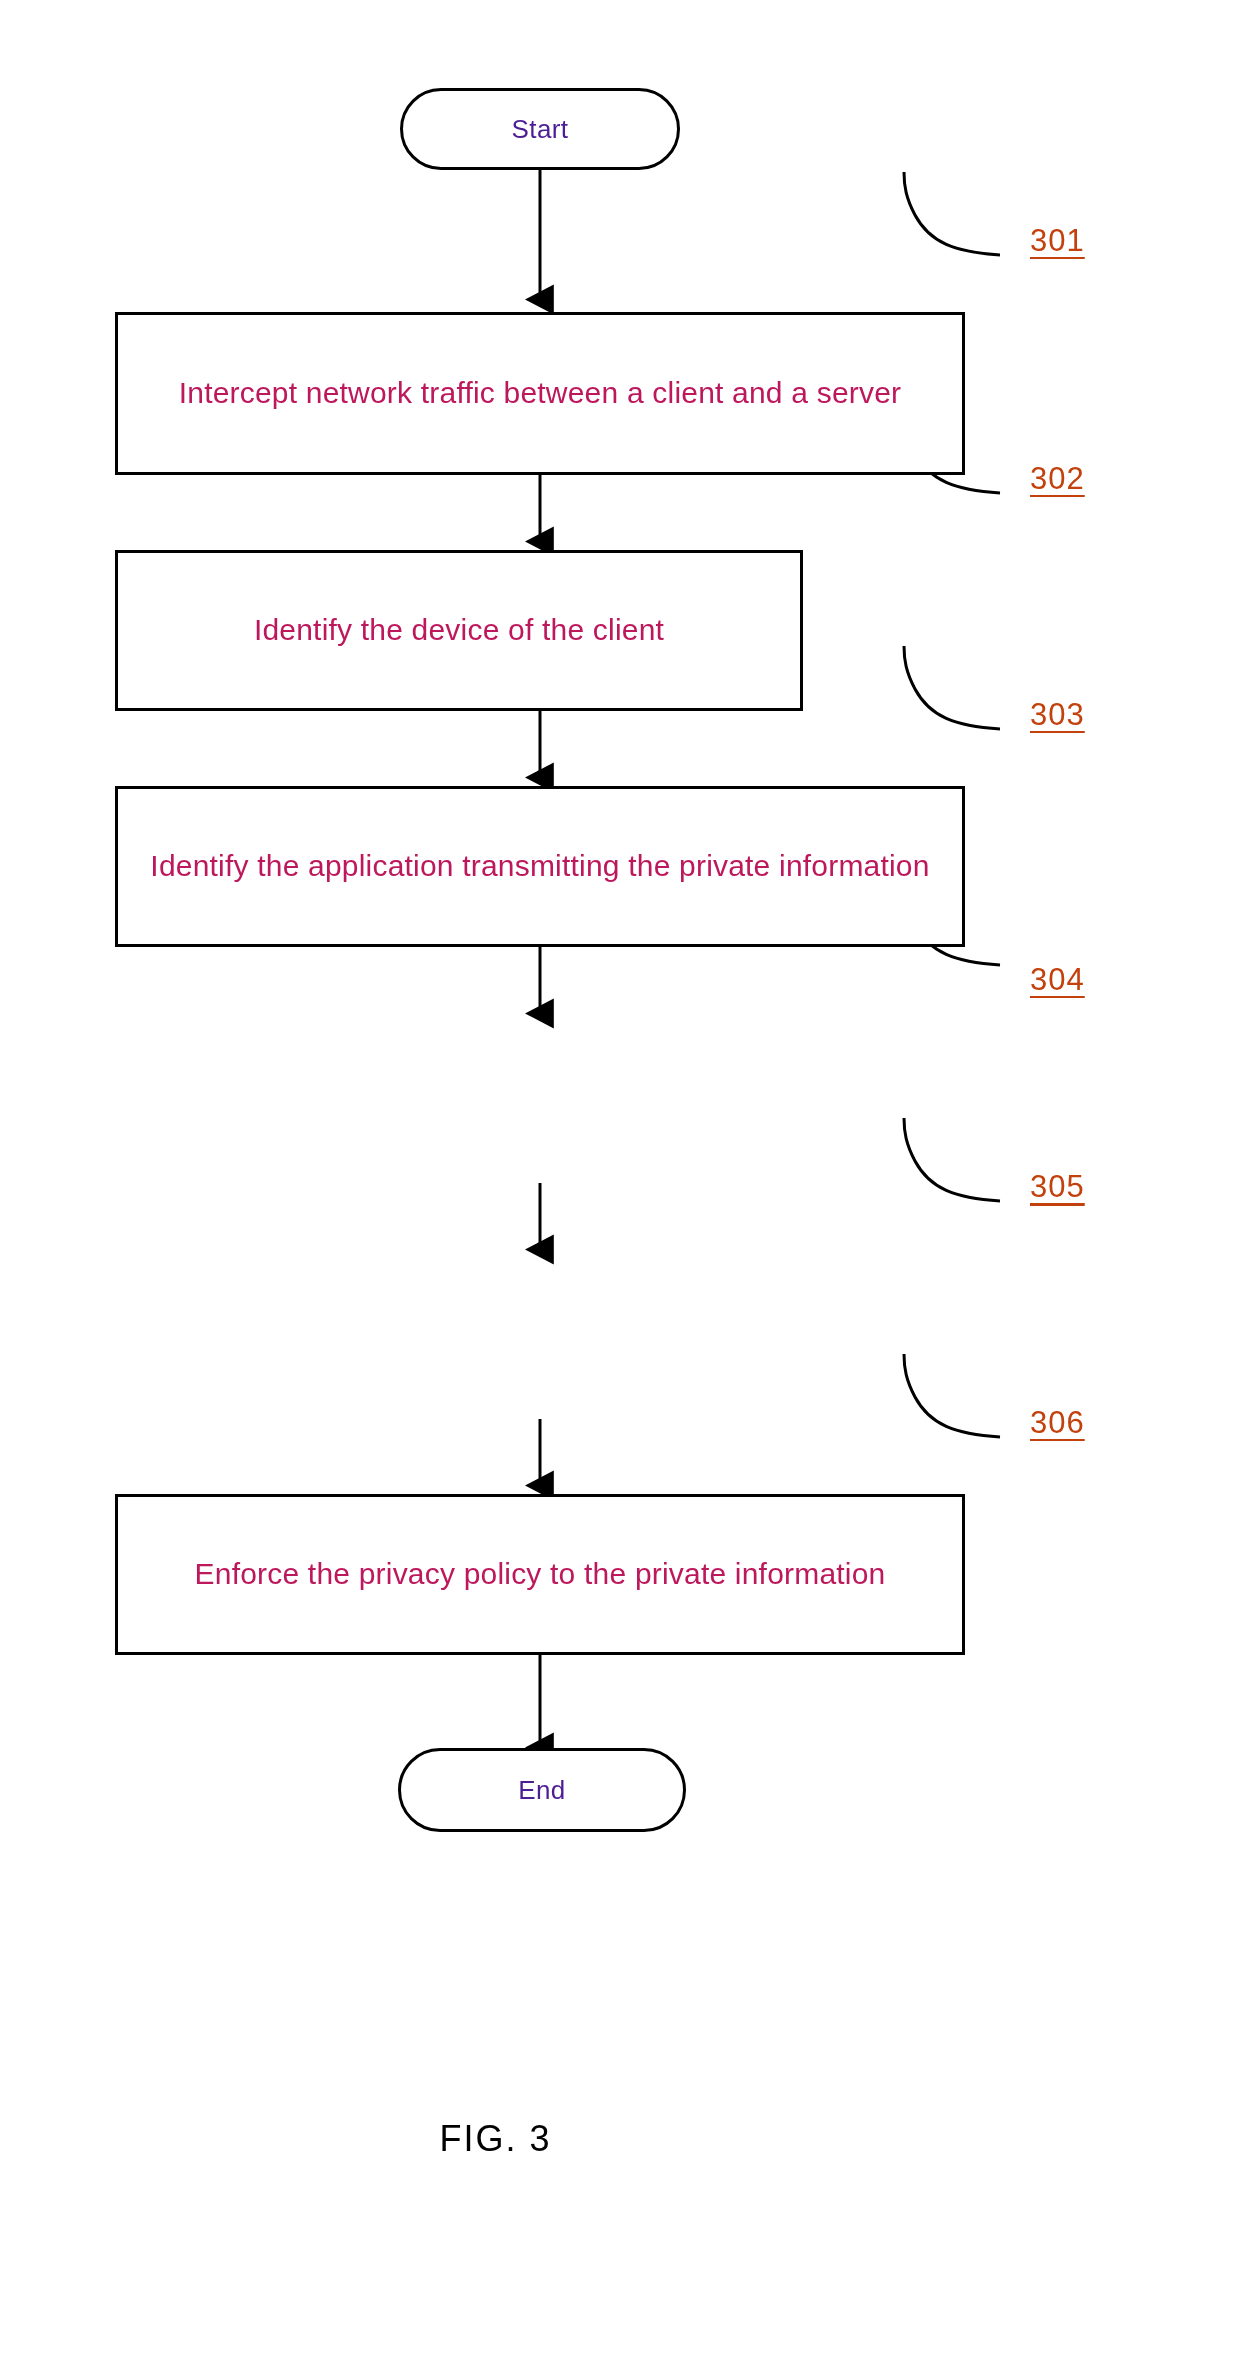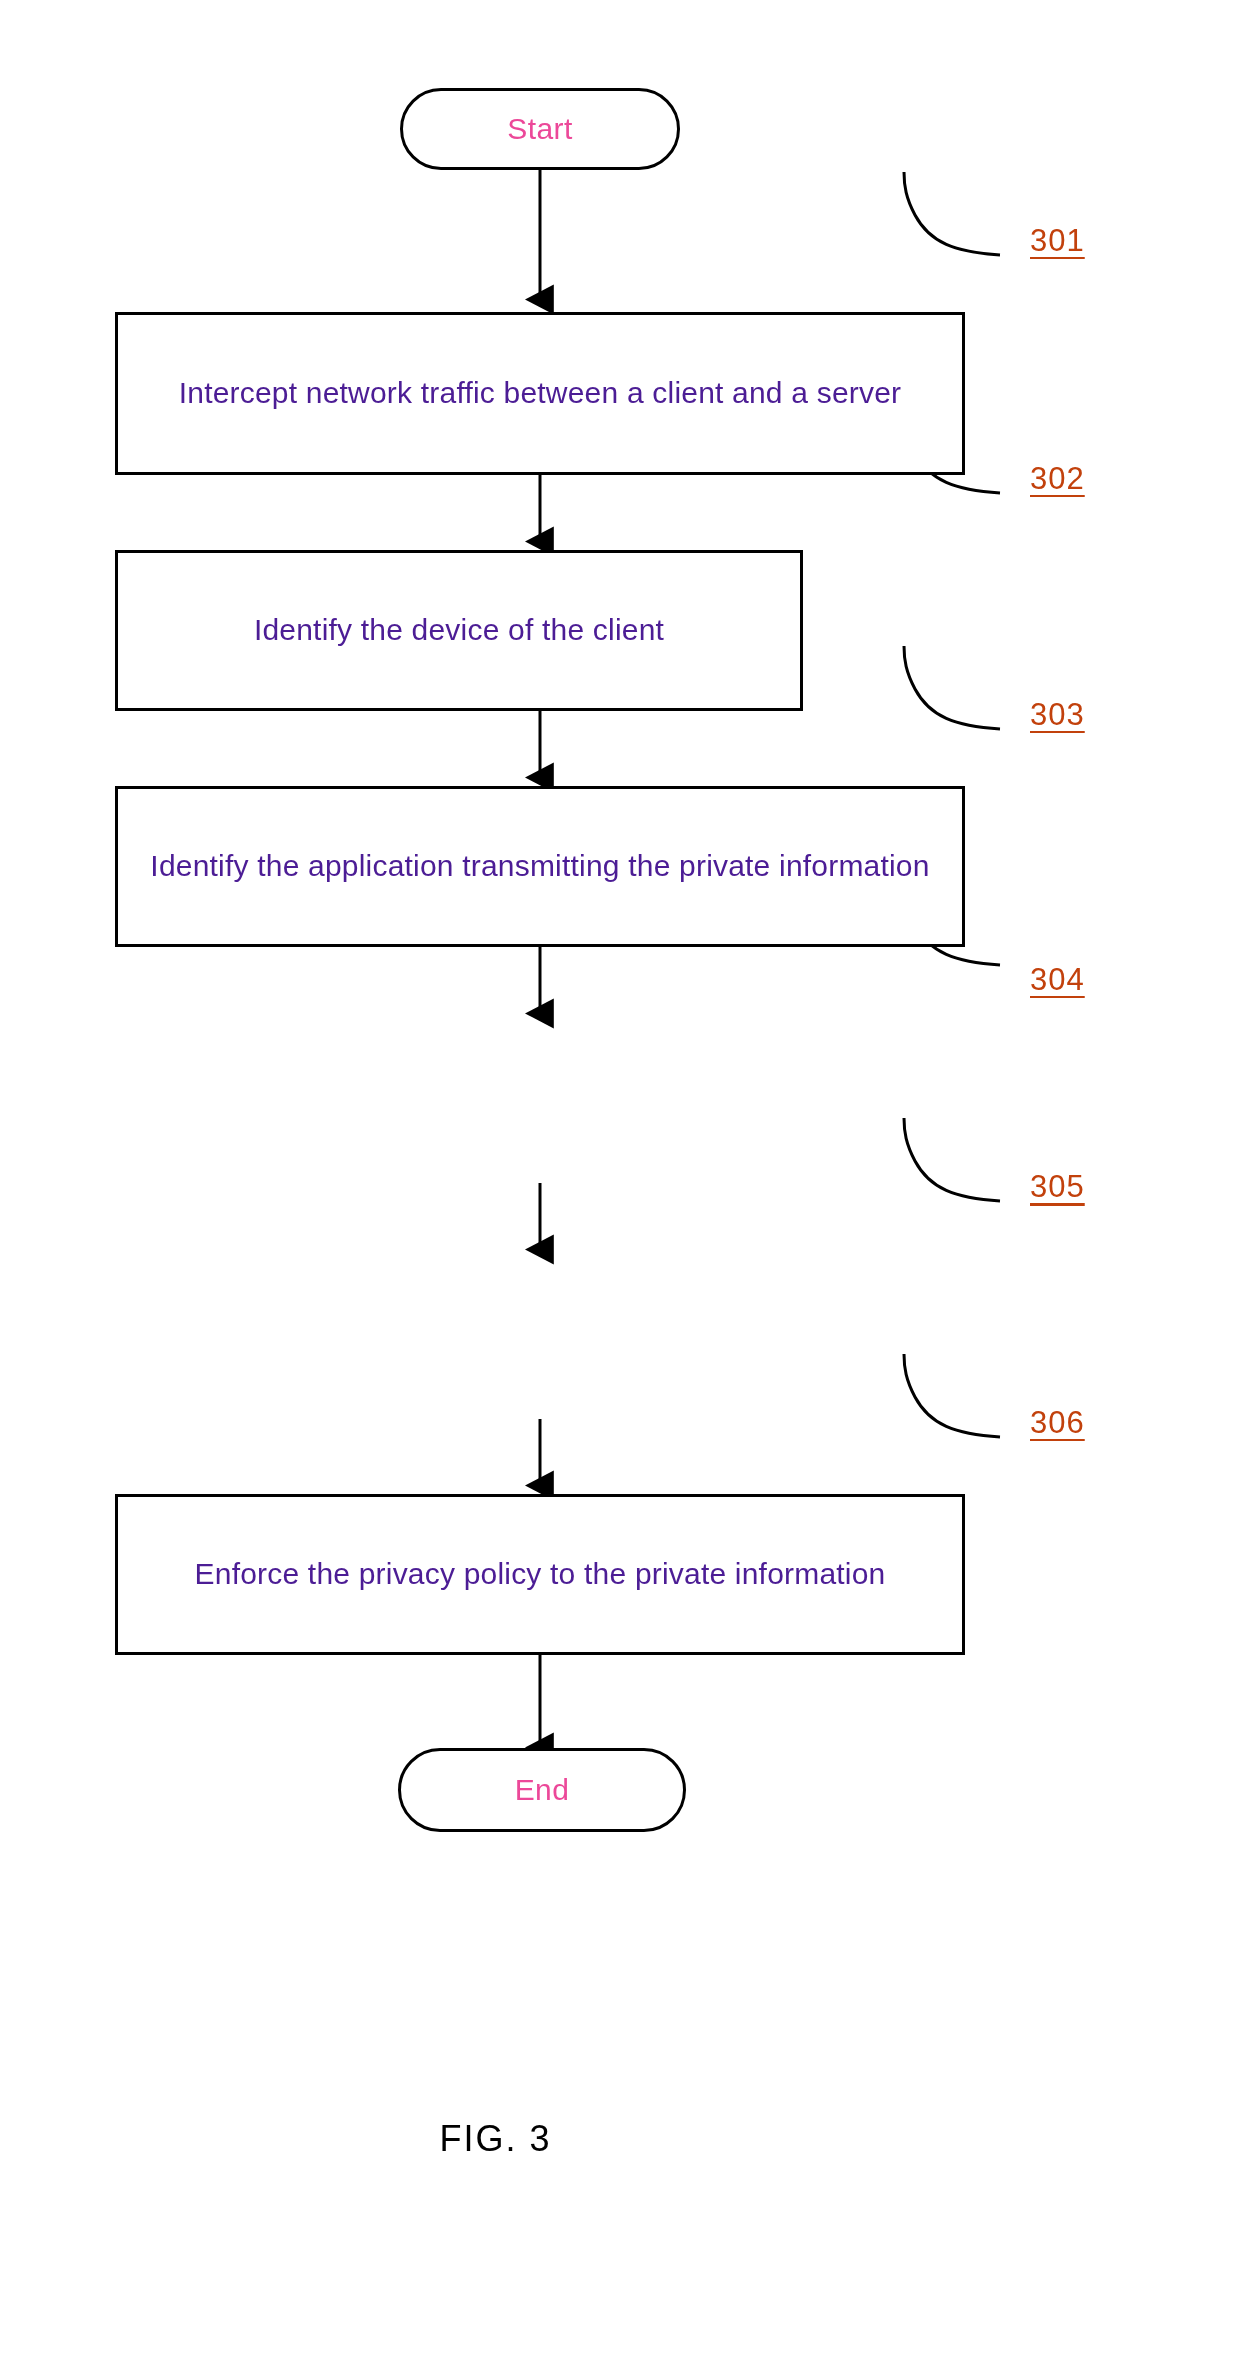--- a/index.html
+++ b/index.html
@@ -40,45 +40,45 @@
     position: absolute;
     box-sizing: border-box;
     border: 3px solid #000000;
     border-radius: 999px;
     background: #ffffff;
     display: flex;
     align-items: center;
     justify-content: center;
   }
   .terminal-label {
-    font-size: 30px;
+    font-size: 26px;
     line-height: 1.25;
     letter-spacing: 0.4px;
-    color: #ec4899;
+    color: #4c1d95;
     text-align: center;
     white-space: nowrap;
   }
 
   
   .process-node {
     position: absolute;
     box-sizing: border-box;
     border: 3px solid #000000;
     background: #ffffff;
     display: flex;
     align-items: center;
     justify-content: center;
     padding: 6px 26px;
   }
   .process-label {
     font-size: 30px;
     line-height: 1.42;
     letter-spacing: 0.2px;
     text-align: center;
-    color: #4c1d95;
+    color: #be185d;
   }
 
   
   .ref-numeral {
     position: absolute;
     font-size: 31px;
     line-height: 1;
     letter-spacing: 1px;
     color: #c2410c;
     text-decoration: underline;

